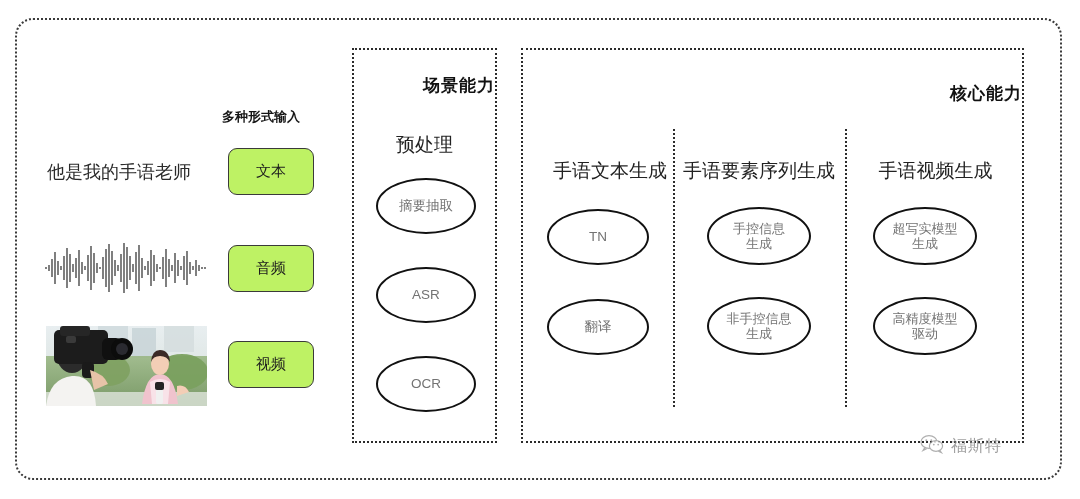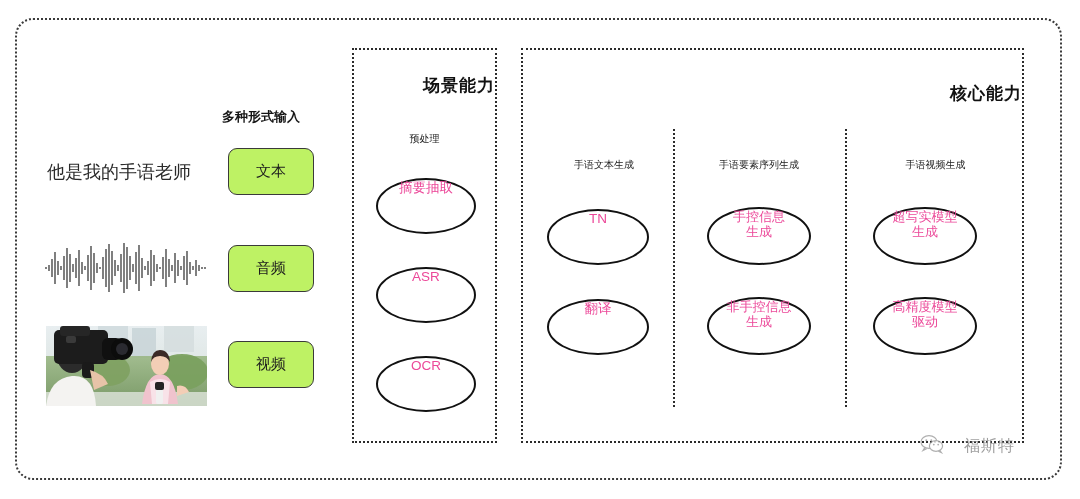--- a/index.html
+++ b/index.html
@@ -61,39 +61,39 @@
     top: 79px;
     height: 278px;
   }
   .divider-1 { left: 150px; }
   .divider-2 { left: 322px; }
 
   
   .col-head {
     position: absolute;
     text-align: center;
-    font-size: 10px;
+    font-size: 19px;
     color: #222;
     white-space: nowrap;
   }
 
   
   .ellipse {
     position: absolute;
     border: 2.6px solid #111;
     border-radius: 50%;
     box-sizing: border-box;
     display: flex;
-    align-items: flex-start;
+    align-items: center;
     justify-content: center;
     text-align: center;
     background: #fff;
     font-size: 13.5px;
     line-height: 1.18;
-    color: #ec4899;
+    color: #737373;
   }
   .ellipse.small-text { font-size: 13px; }
   .ellipse .lines { padding: 0 4px; }
 
   
   .input-label {
     position: absolute;
     font-size: 13px;
     font-weight: bold;
     color: #161616;
@@ -128,21 +128,21 @@
     position: absolute;
     overflow: hidden;
     background: #cfd6d0;
   }
 
   
   .watermark {
     position: absolute;
     display: flex;
     align-items: center;
-    gap: 20px;
+    gap: 7px;
     color: #9a9a9a;
     font-size: 16px;
     opacity: .85;
     font-family: Liberation Serif, serif;
   }
   .watermark .wm-text { letter-spacing: 1px; color: #8f8f8f; }
 </style>
 </head>
 <body>
 
@@ -282,21 +282,21 @@
       <span class="lines">OCR</span>
     </div>
   </div>
 
   <div class="panel panel-core">
     <div class="panel-title">核心能力</div>
 
     <div class="divider divider-1"></div>
     <div class="divider divider-2"></div>
 
-    <div class="col-head" style="left:6px; top:108px; width:150px;">手语文本生成</div>
+    <div class="col-head" style="left:12px; top:108px; width:150px;">手语文本生成</div>
 
     <div class="ellipse" style="left:24px; top:249px; width:102px; height:56px;">
       <span class="lines">翻译</span>
     </div>
     <div class="ellipse" style="left:24px; top:159px; width:102px; height:56px;">
       <span class="lines">TN</span>
     </div>
 
     <div class="col-head" style="left:150px; top:108px; width:172px;">手语要素序列生成</div>
 

